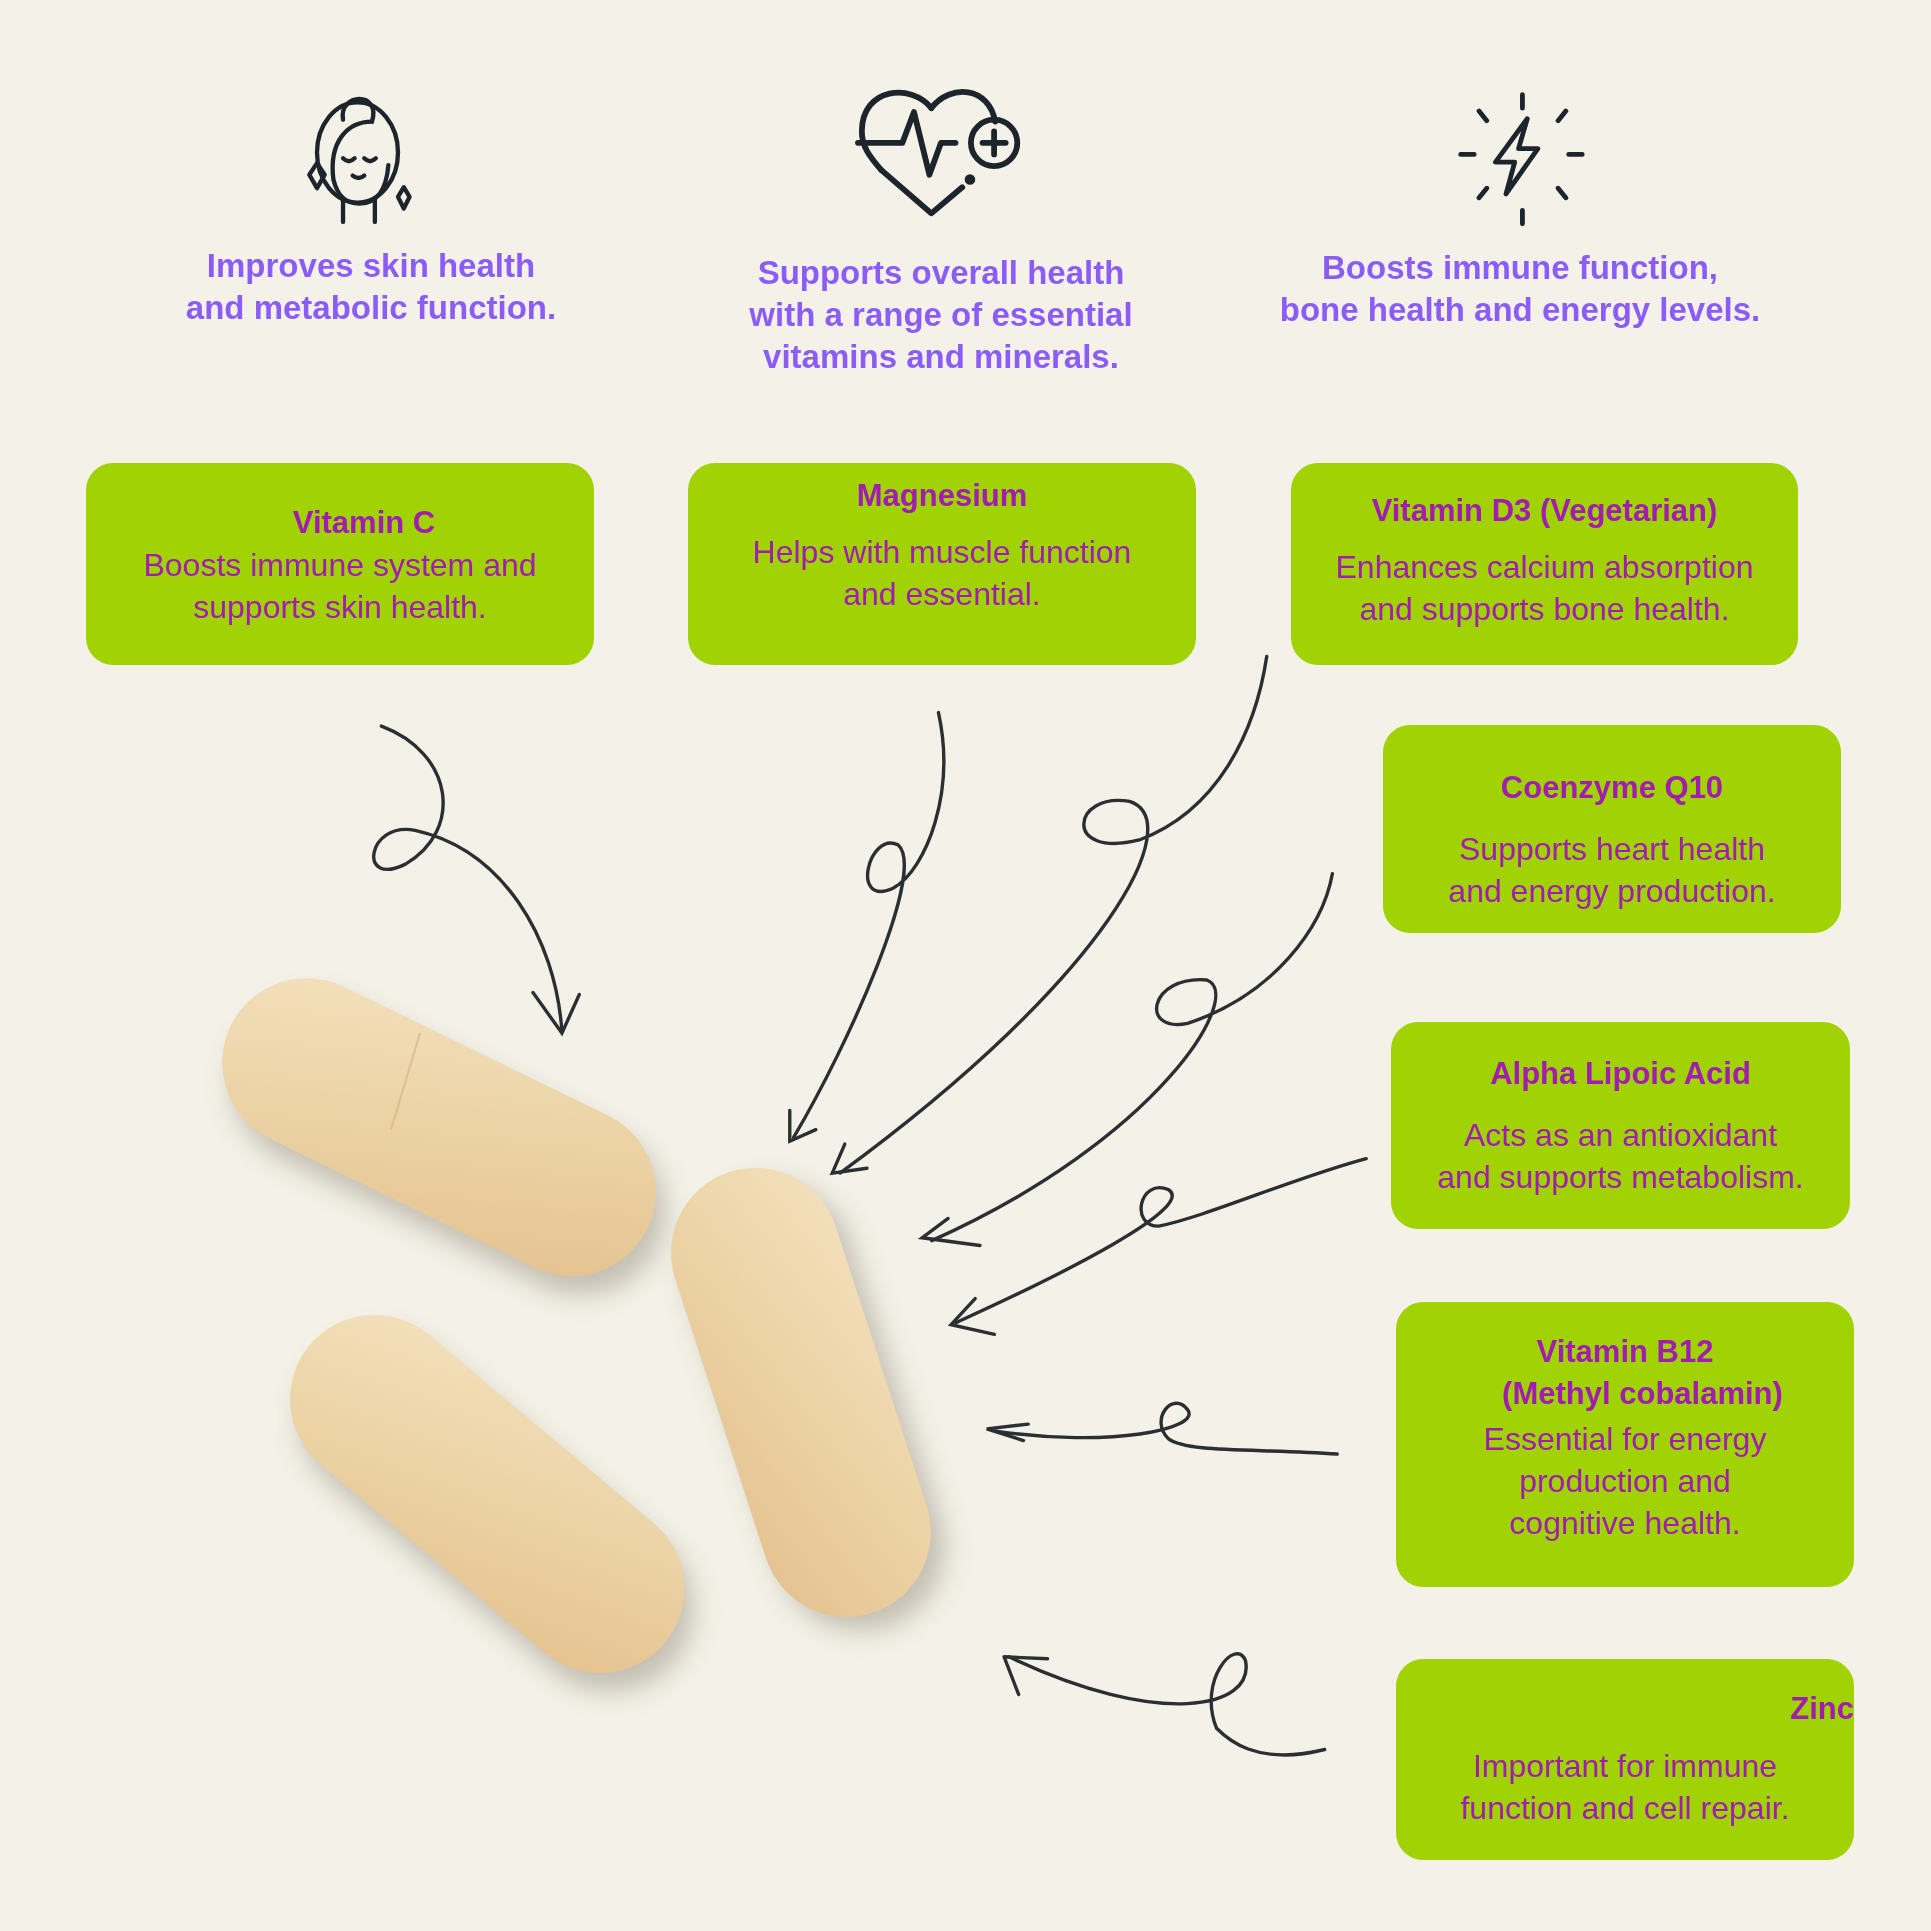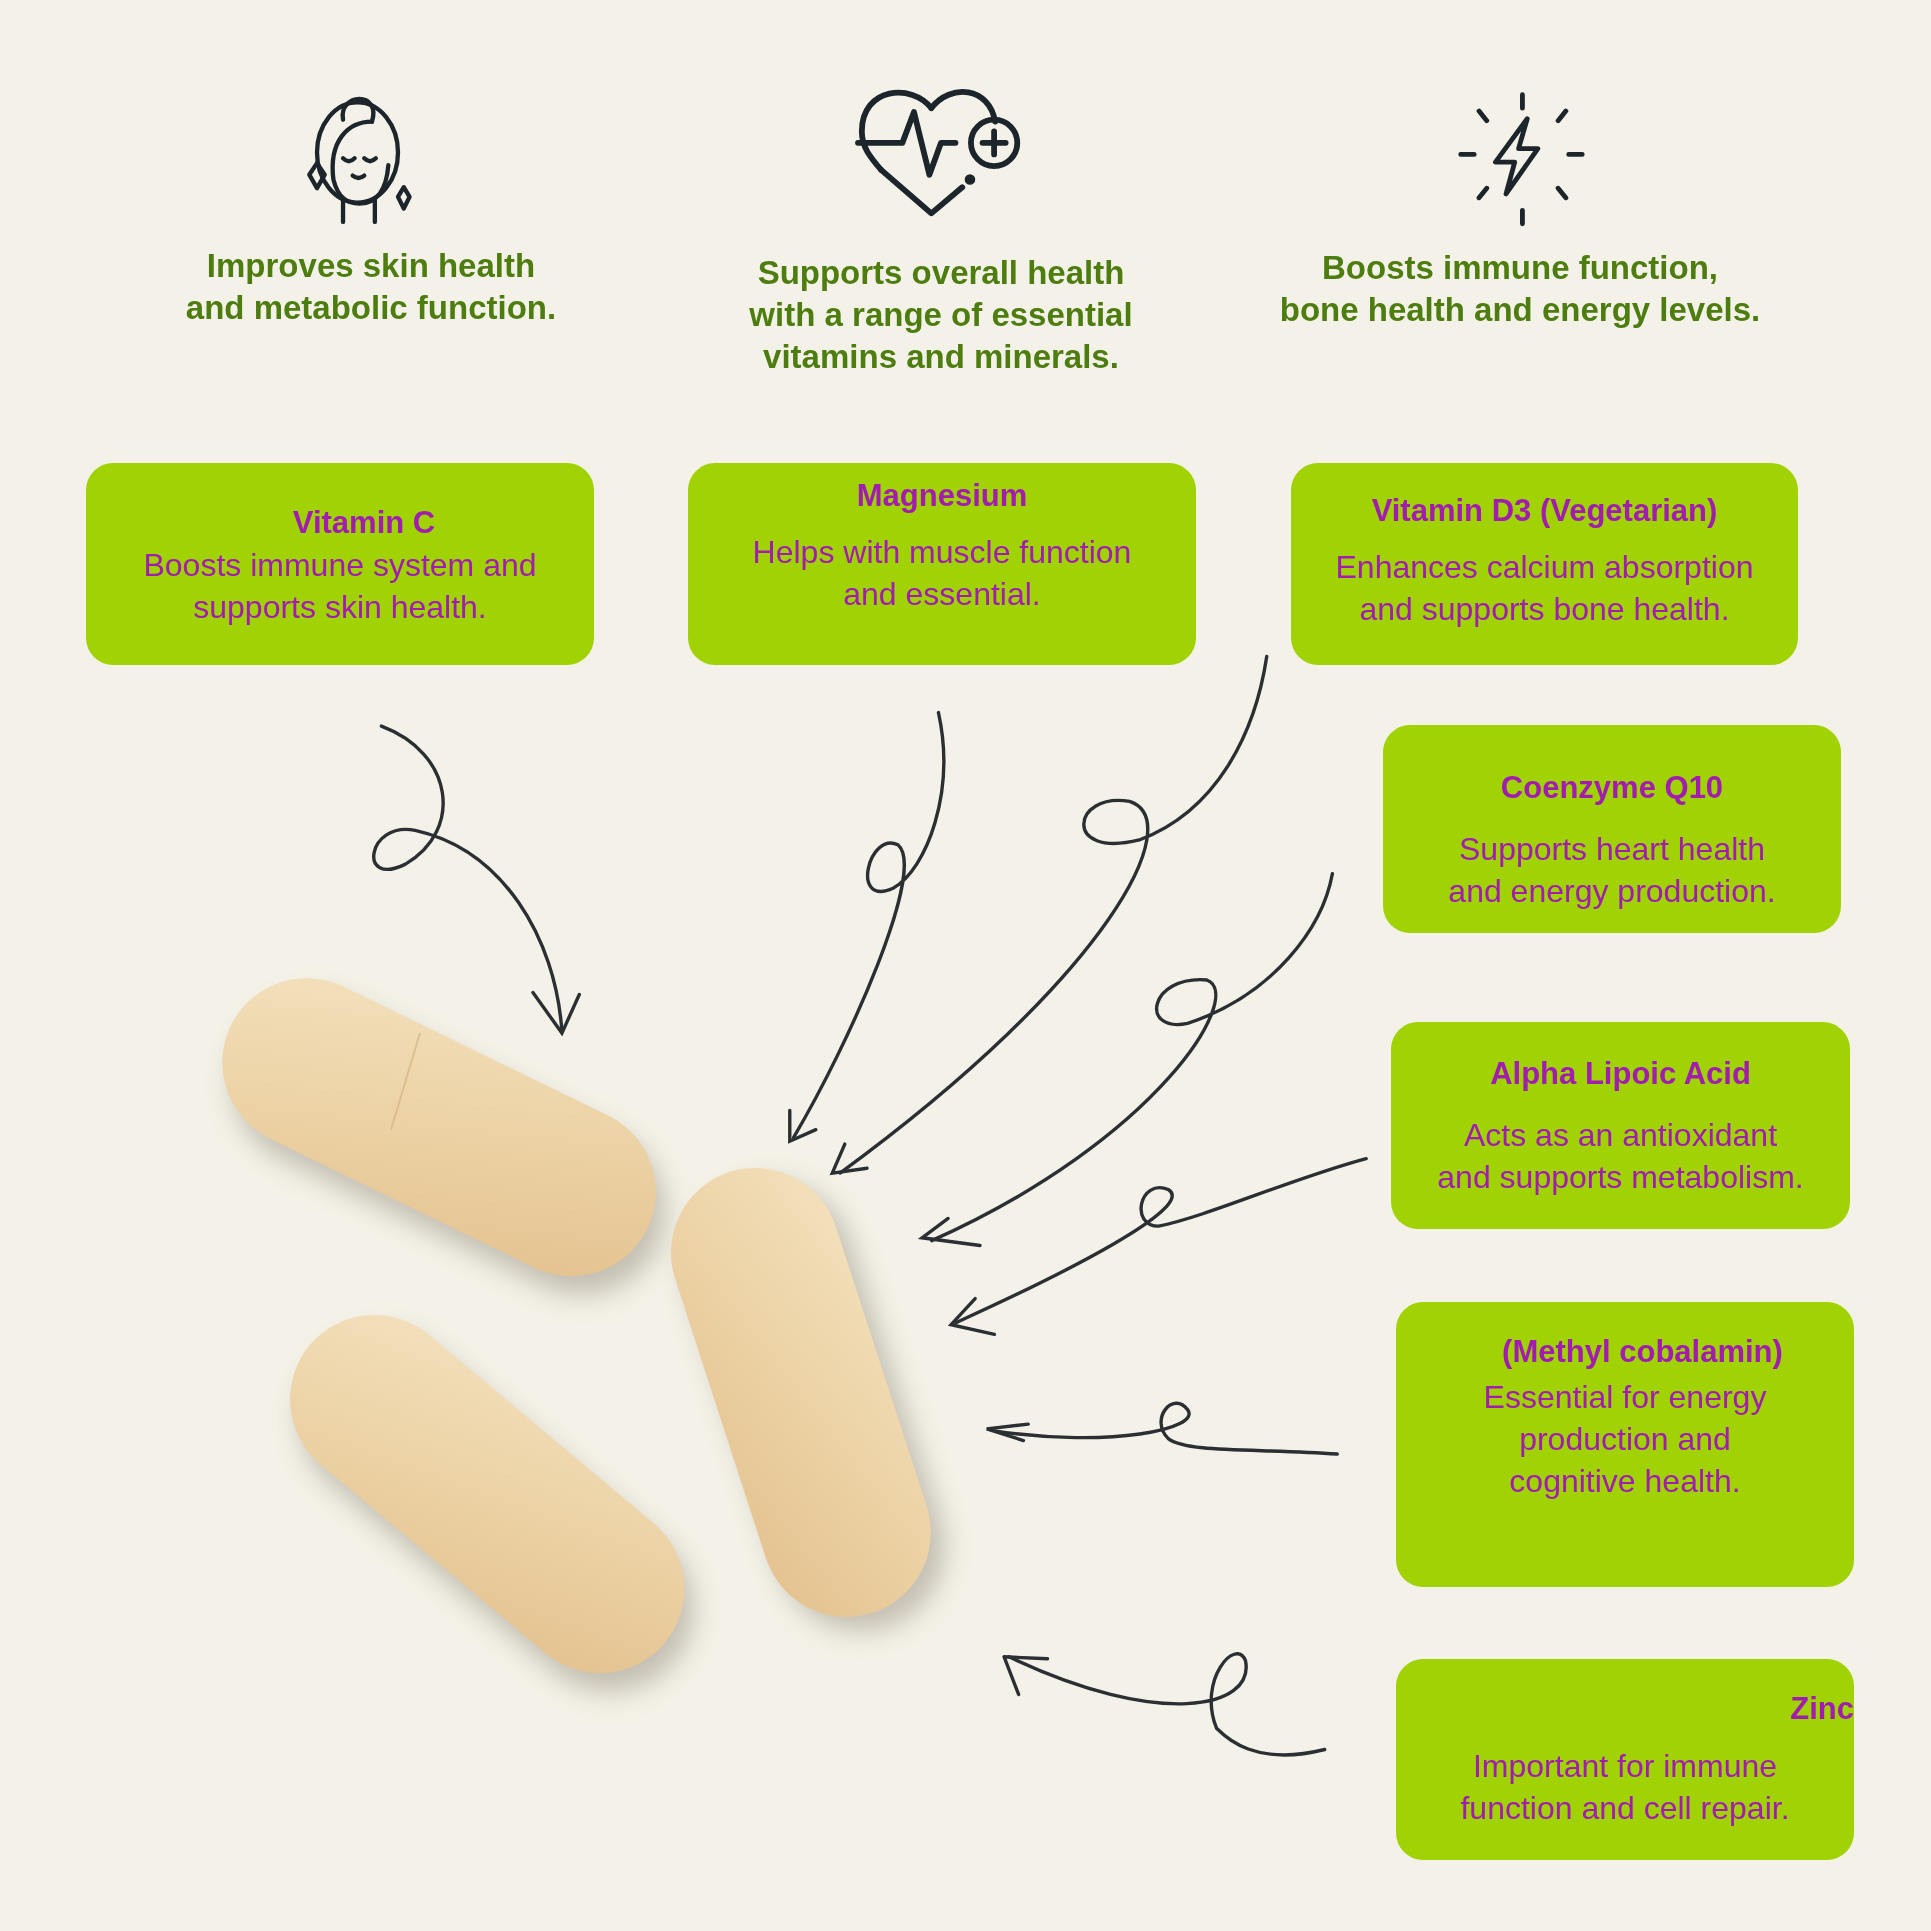--- a/index.html
+++ b/index.html
@@ -1,18 +1,18 @@
 <!DOCTYPE html>
 <html><head>
 <meta charset="utf-8">
 <style>
   html,body{margin:0;padding:0;}
   body{width:1931px;height:1931px;background:#f4f2e8;position:relative;overflow:hidden;font-family:"Liberation Sans",sans-serif;color:#1b2329;}
   .abs{position:absolute;}
-  .benefit{position:absolute;text-align:center;font-size:33px;line-height:42px;font-weight:bold;color:#4d7c0f;}
+  .benefit{position:absolute;text-align:center;font-size:33px;line-height:42px;font-weight:bold;color:#8b5cf6;}
   .icon{position:absolute;}
   .card{position:absolute;background:#a0d204;border-radius:27px;text-align:center;color:#a21caf;box-sizing:border-box;}
   .card .t{font-weight:bold;font-size:31px;line-height:42px;}
   .card .d{font-size:32px;line-height:42px;}
   svg{overflow:visible;}
 </style>
 </head>
 <body>
 
 <div class="icon" style="left:290px;left:290px;top:83px;width:135px;height:140px;">
@@ -81,20 +81,21 @@
   <div class="t" style="margin-bottom:19.3px;">Coenzyme Q10</div>
   <div class="d">Supports heart health</div>
   <div class="d">and energy production.</div>
 </div>
 <div class="card" style="left:1391px;top:1022px;width:459px;height:207px;padding-top:31px;">
   <div class="t" style="margin-bottom:19.3px;">Alpha Lipoic Acid</div>
   <div class="d">Acts as an antioxidant</div>
   <div class="d">and supports metabolism.</div>
 </div>
 <div class="card" style="left:1396px;top:1302px;width:458px;height:285px;padding-top:29px;">
+  <div class="t">Vitamin B12</div>
   <div class="t" style="margin-bottom:3px;padding-left:35px;">(Methyl cobalamin)</div>
   <div class="d">Essential for energy</div>
   <div class="d">production and</div>
   <div class="d">cognitive health.</div>
 </div>
 <div class="card" style="left:1396px;top:1659px;width:458px;height:201px;padding-top:29px;">
   <div class="t" style="margin-bottom:15.4px;text-align:right;">Zinc</div>
   <div class="d">Important for immune</div>
   <div class="d">function and cell repair.</div>
 </div>

